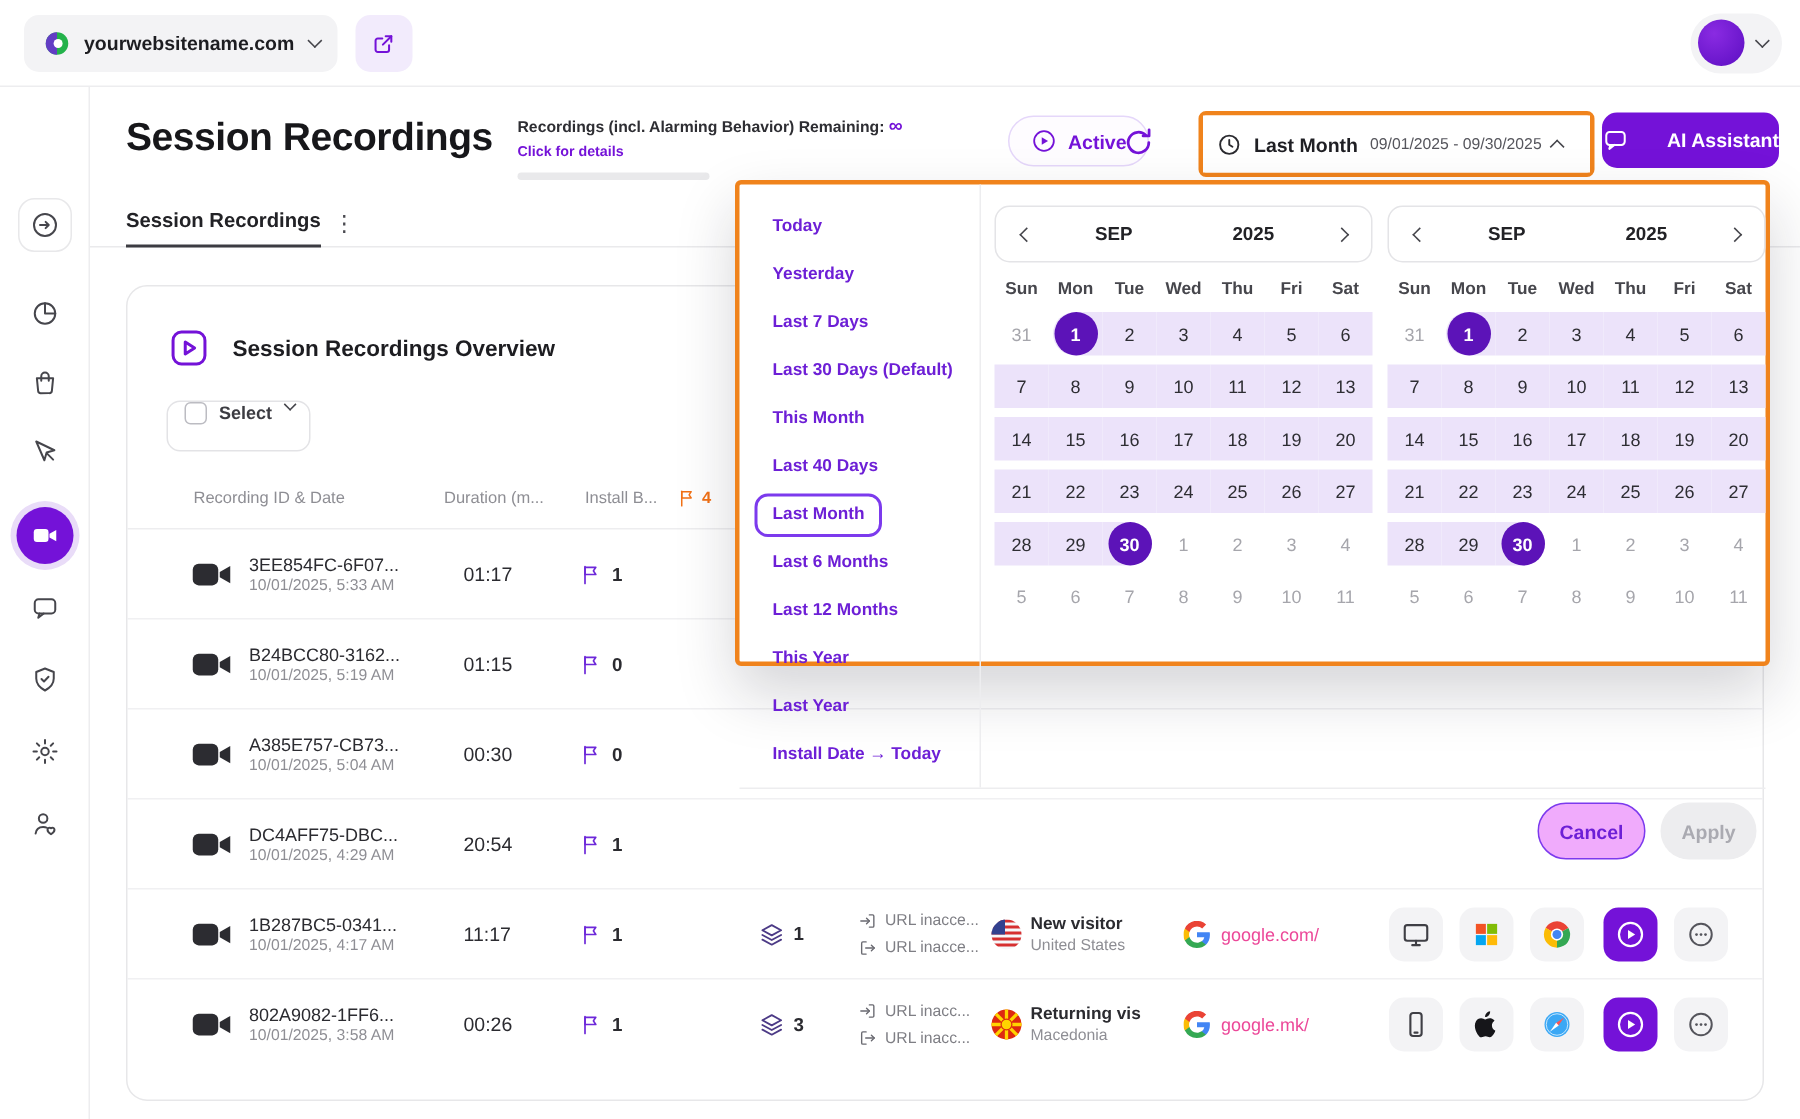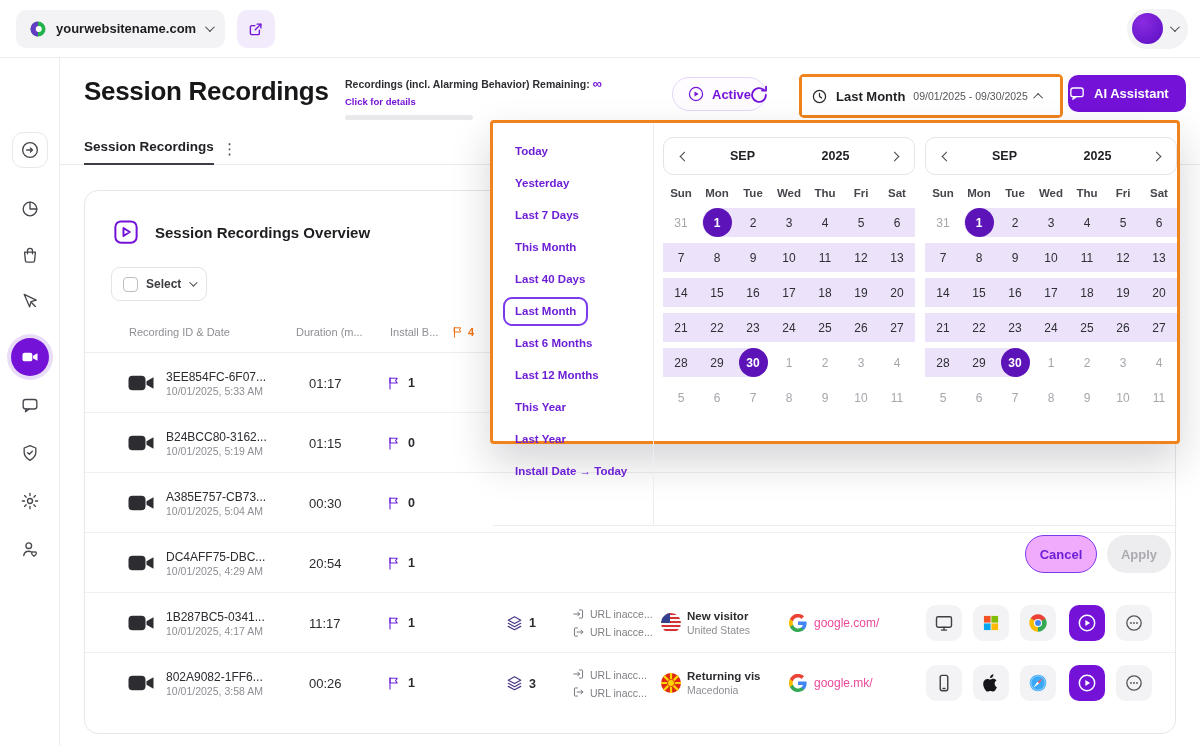--- a/index.html
+++ b/index.html
@@ -50,35 +50,35 @@
               border:1px solid #e5d7fa;background:#fefcff;display:flex;align-items:center;gap:7px;
               font-size:13px;font-weight:600;color:var(--accent,#7412d8)}
   .refresh{position:absolute;left:748px;top:84px;width:22px;height:22px}
   .refresh .icn{width:22px;height:22px}
   .range-annotation{position:absolute;left:799px;top:74px;width:264px;height:44px;
                     border:3px solid var(--highlight,#f0831c);border-radius:5px;background:#fff;display:flex;z-index:7}
   .range-btn{flex:1;display:flex;align-items:center;gap:8px;padding:0 9px;background:#fff}
   .range-label{font-size:13px;font-weight:700;color:#1f1f24;white-space:nowrap}
   .range-value{font-size:10.5px;color:#55555c;font-weight:500;white-space:nowrap}
   .ai-btn{position:absolute;left:1068px;top:75px;width:118px;height:37px;border-radius:10px;
-          background:var(--accent,#7412d8);display:flex;align-items:center;justify-content:flex-start;gap:8px;
+          background:var(--accent,#7412d8);display:flex;align-items:center;justify-content:space-between;gap:8px;
           color:#fff;font-size:13px;font-weight:600}
 
   
   .tabline{position:absolute;left:60px;right:0;top:164px;height:1px;background:#eaeaec}
   .tab{position:absolute;left:84px;top:139px;padding-bottom:9px;font-size:13.5px;font-weight:600;color:#222226;
        border-bottom:2px solid #3c3c42;z-index:2;background:none}
   .kebab{position:absolute;left:222px;top:140px;font-size:15px;color:#4a4a50}
 
   
   .card{position:absolute;left:84px;top:190px;width:1092px;height:544px;border:1px solid #e7e7e9;border-radius:14px;background:#fff;z-index:1}
   .card-head{position:absolute;left:26px;top:26px;display:flex;align-items:center;gap:14px}
   .card-head h2{font-size:15px;font-weight:700;color:#1d1d21}
   .select-btn{position:absolute;left:26px;top:76px;height:34px;padding:0 11px;border:1px solid #e3e3e6;border-radius:9px;
-              background:#fff;display:flex;align-items:center;gap:8px;font-size:12px;color:#3c3c42;font-weight:600}
+              background:#fff;display:flex;gap:8px;font-size:12px;color:#3c3c42;font-weight:600}
   .cb{display:inline-block;width:15px;height:15px;border:1.5px solid #bcbcc2;border-radius:4px;background:#fff}
   .sm-chev{width:6px;height:6px;border-width:1.5px}
   .thead{position:absolute;left:0;right:0;top:126px;height:36px;border-bottom:1px solid #ededef}
   .th{position:absolute;top:9px;font-size:11px;color:#8e8e94;font-weight:500}
   .th-rec{left:44px}.th-dur{left:211px}.th-al{left:305px}
   .th-badge{position:absolute;left:366px;top:8px;display:flex;align-items:center;gap:3px;
             font-size:11px;font-weight:700;color:var(--alarm-orange,#f27115)}
   #rows{position:absolute;left:0;right:0;top:162px}
   .trow{position:relative;height:60px;border-bottom:1px solid #f0f0f2}
   .trow:last-child{border-bottom:none}
@@ -700,20 +700,21 @@
         </div>
       </div>
   </section>
 
   <div class="dp-annotation">
     <div class="dp-panel">
       <div class="presets" id="presets">
           <div class="preset">Today</div>
           <div class="preset">Yesterday</div>
           <div class="preset">Last 7 Days</div>
+          <div class="preset">Last 30 Days (Default)</div>
           <div class="preset">This Month</div>
           <div class="preset">Last 40 Days</div>
           <div class="preset selected">Last Month</div>
           <div class="preset">Last 6 Months</div>
           <div class="preset">Last 12 Months</div>
           <div class="preset">This Year</div>
           <div class="preset">Last Year</div>
           <div class="preset">Install Date → Today</div>
         </div>
       <div class="vdiv"></div>

